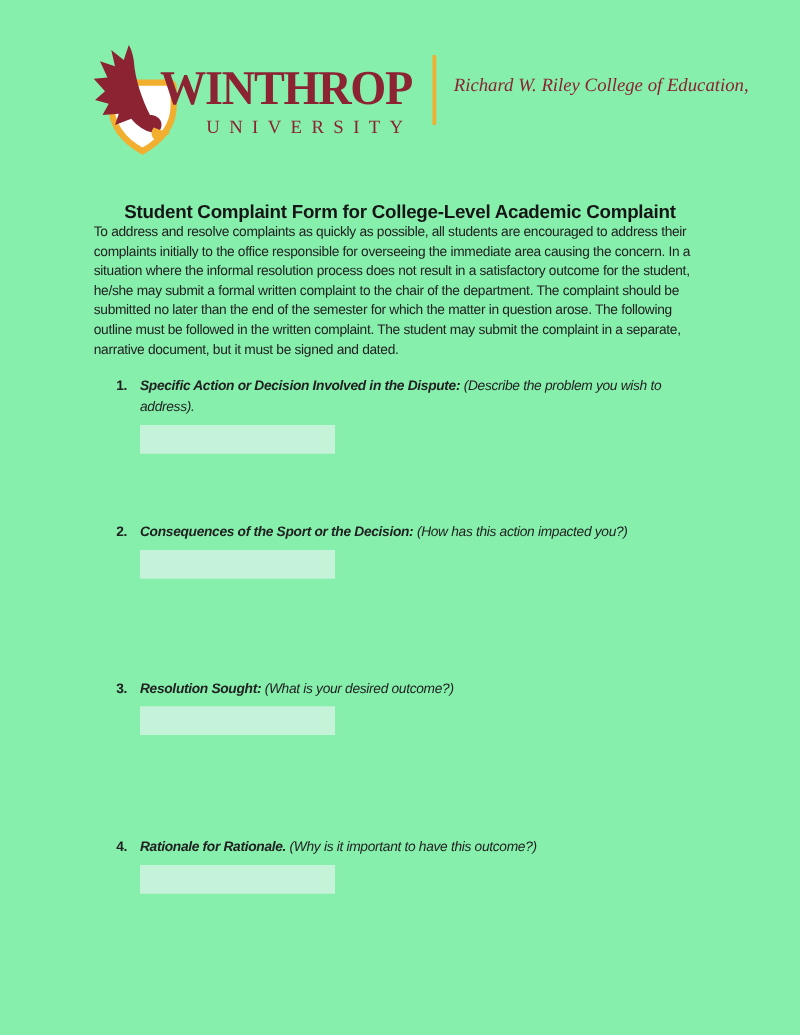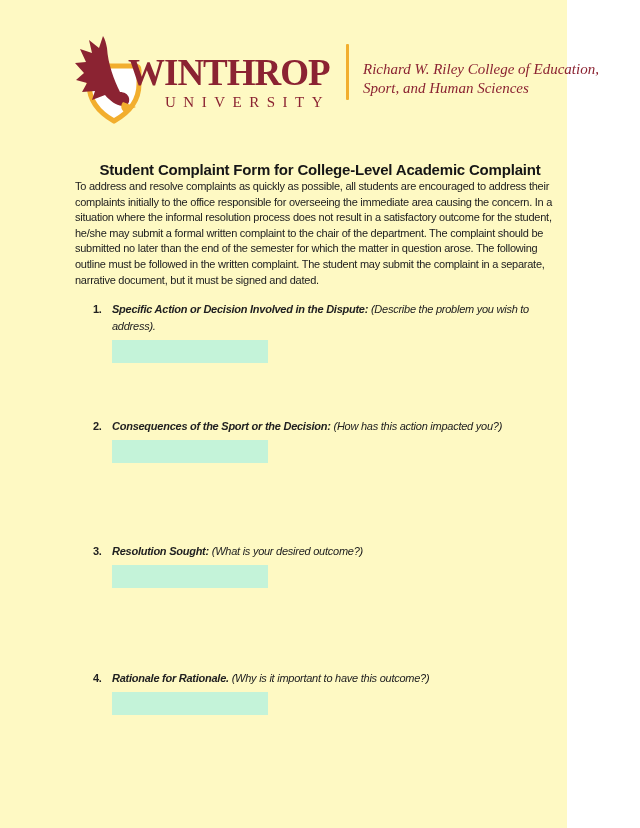--- a/index.html
+++ b/index.html
@@ -10,21 +10,21 @@
   }
   *{margin:0;padding:0;box-sizing:border-box;}
   html,body{width:640px;height:828px;}
   body{
     background:#ffffff;
     font-family:"Liberation Sans", sans-serif;
     color:var(--ink);
     position:relative;
     overflow:hidden;
   }
-  .page{position:relative;width:567px;height:828px;background:#fef9c3;}
+  .page{position:relative;width:640px;height:828px;background:#86efac;}
 
   
   .logo-row{
     position:absolute;left:72px;top:36px;
     display:flex;align-items:flex-start;
   }
   .eagle-svg{width:72px;height:90px;flex:none;}
   .wordmark{margin-left:-16px;margin-top:16px;position:relative;z-index:2;}
   .wordmark-main{
     font-family:"Liberation Serif", serif;
@@ -130,21 +130,20 @@
 
     <div class="wordmark">
       <div class="wordmark-main">WINTHROP</div>
       <div class="wordmark-sub">UNIVERSITY</div>
     </div>
 
     <div class="logo-divider"></div>
 
     <div class="college">
       <div>Richard W. Riley College of Education,</div>
-      <div>Sport, and Human Sciences</div>
     </div>
   </header>
 
   <main class="content">
     <h1 class="doc-title">Student Complaint Form for College-Level Academic Complaint</h1>
 
     <p class="intro">To address and resolve complaints as quickly as possible, all students are encouraged to address their complaints initially to the office responsible for overseeing the immediate area causing the concern. In a situation where the informal resolution process does not result in a satisfactory outcome for the student, he/she may submit a formal written complaint to the chair of the department. The complaint should be submitted no later than the end of the semester for which the matter in question arose. The following outline must be followed in the written complaint. The student may submit the complaint in a separate, narrative document, but it must be signed and dated.</p>
 
     <ol class="items">
 

